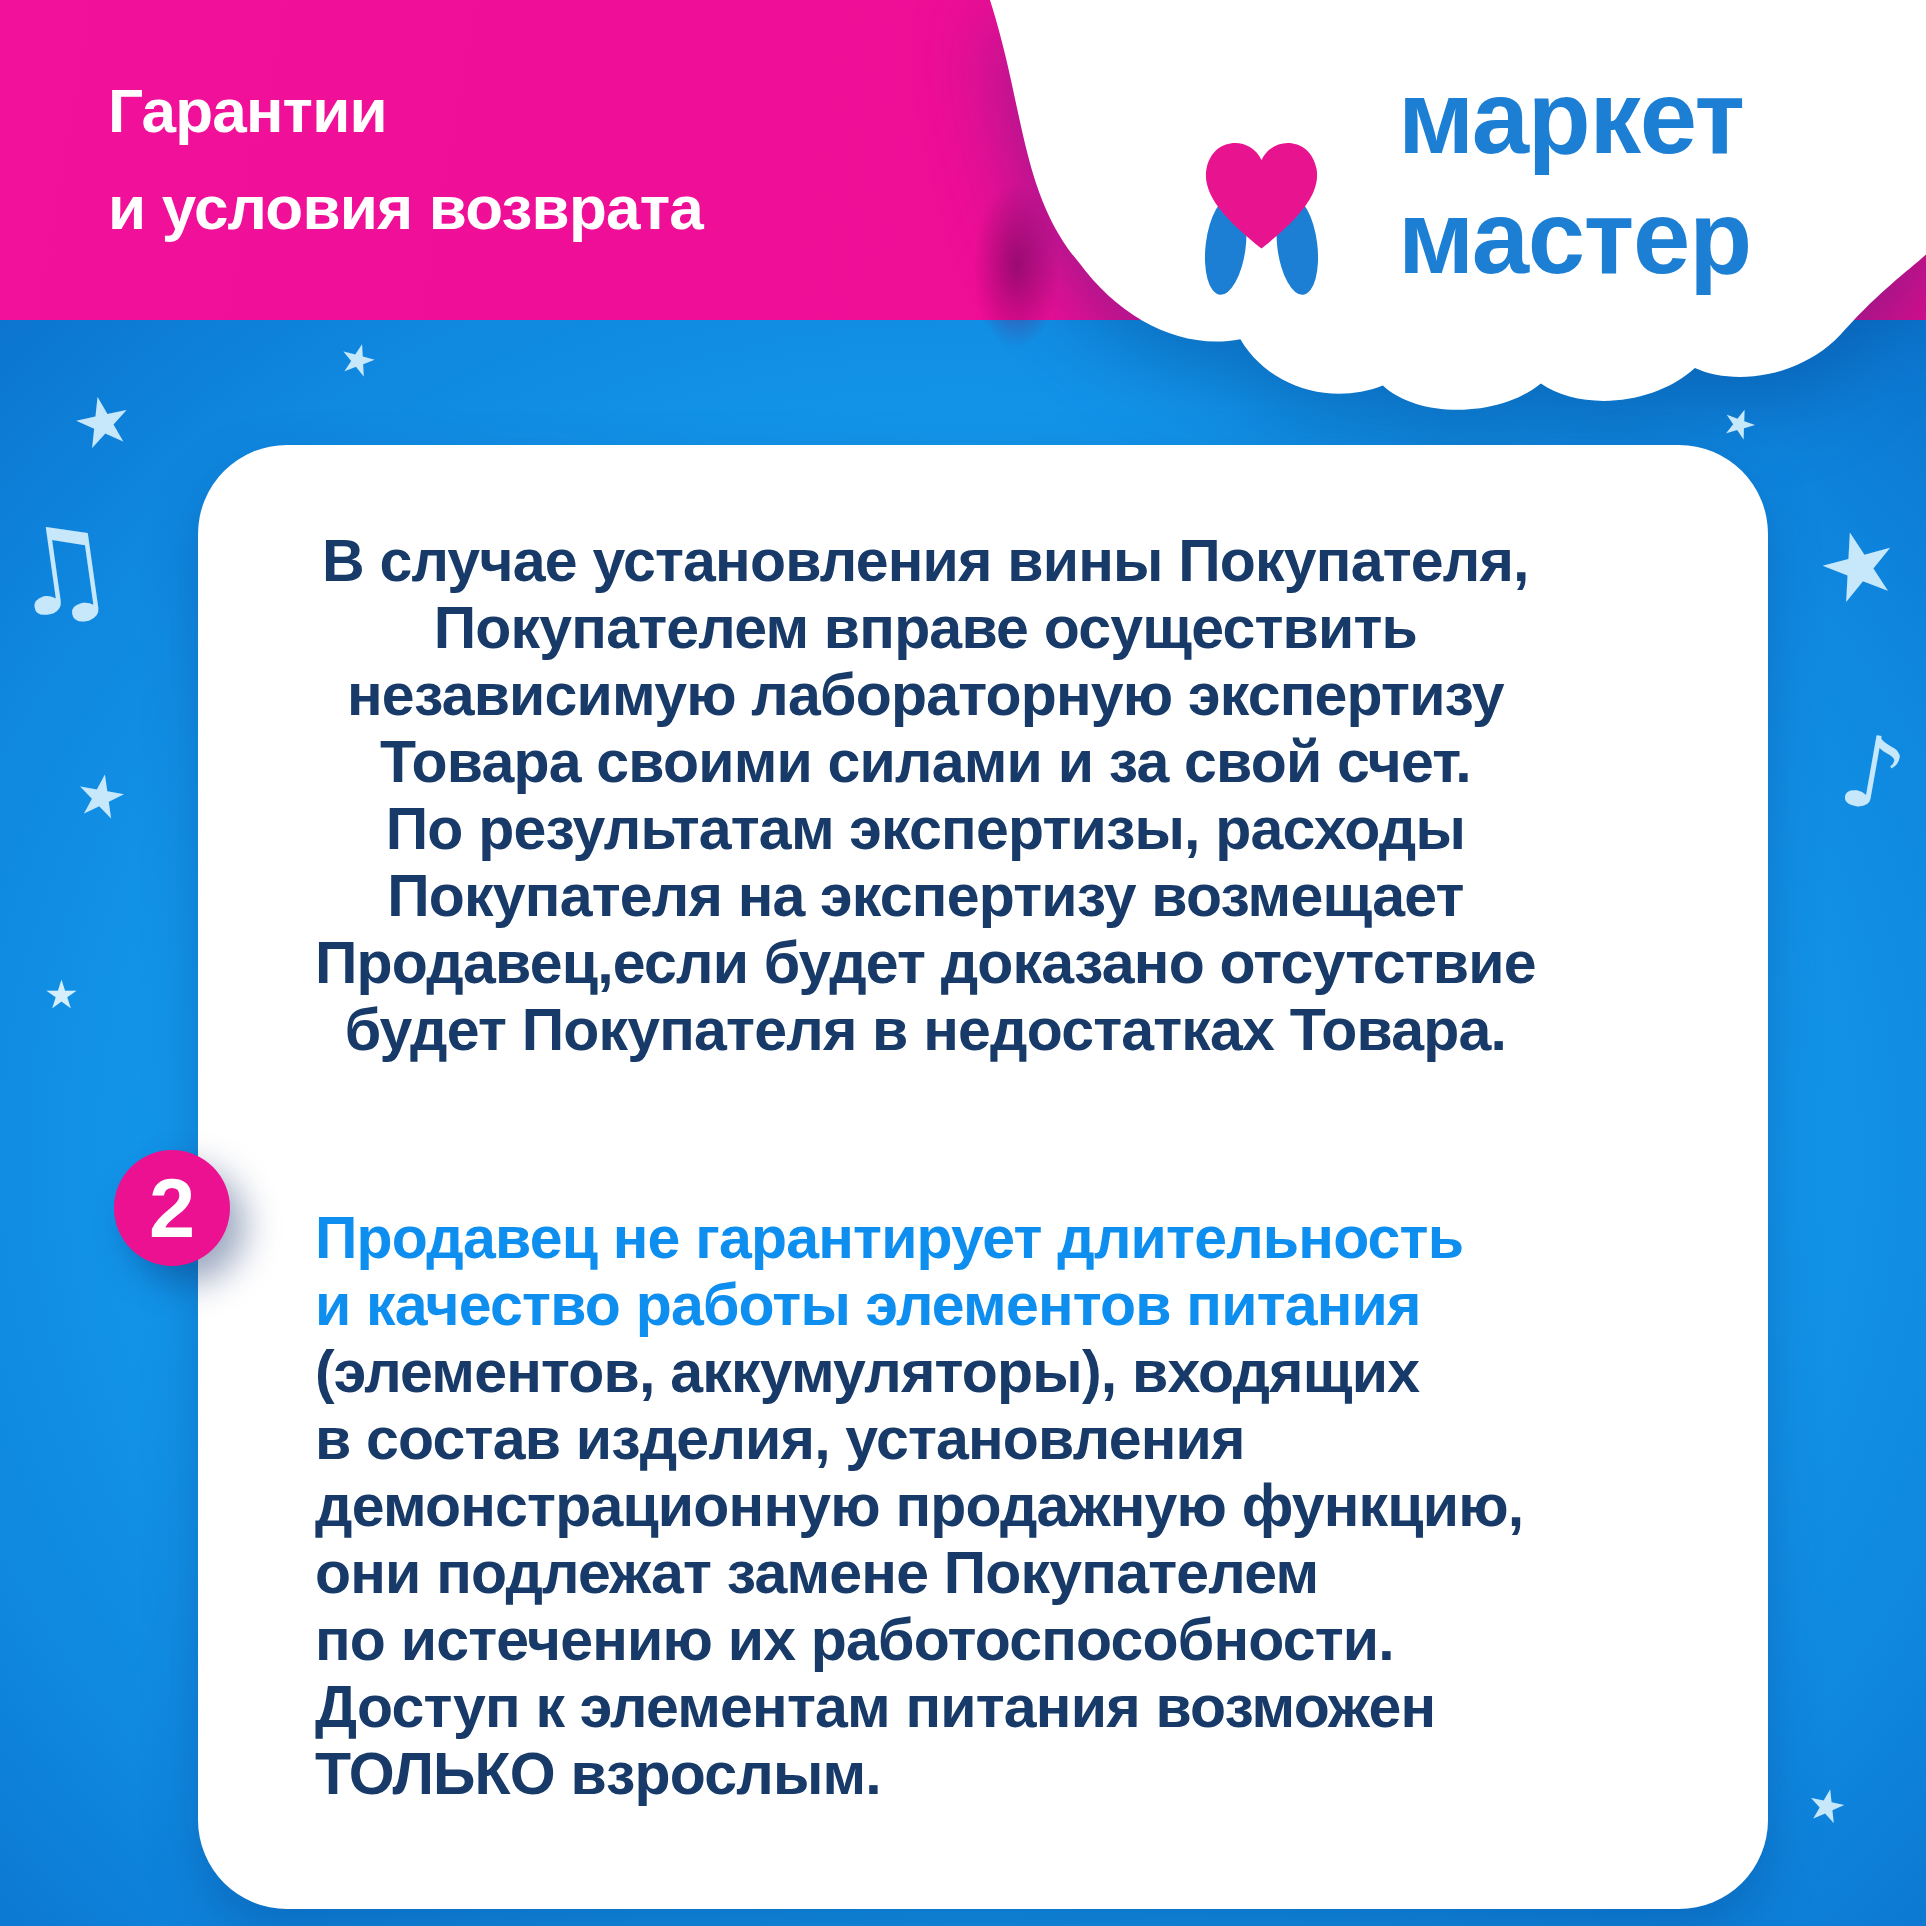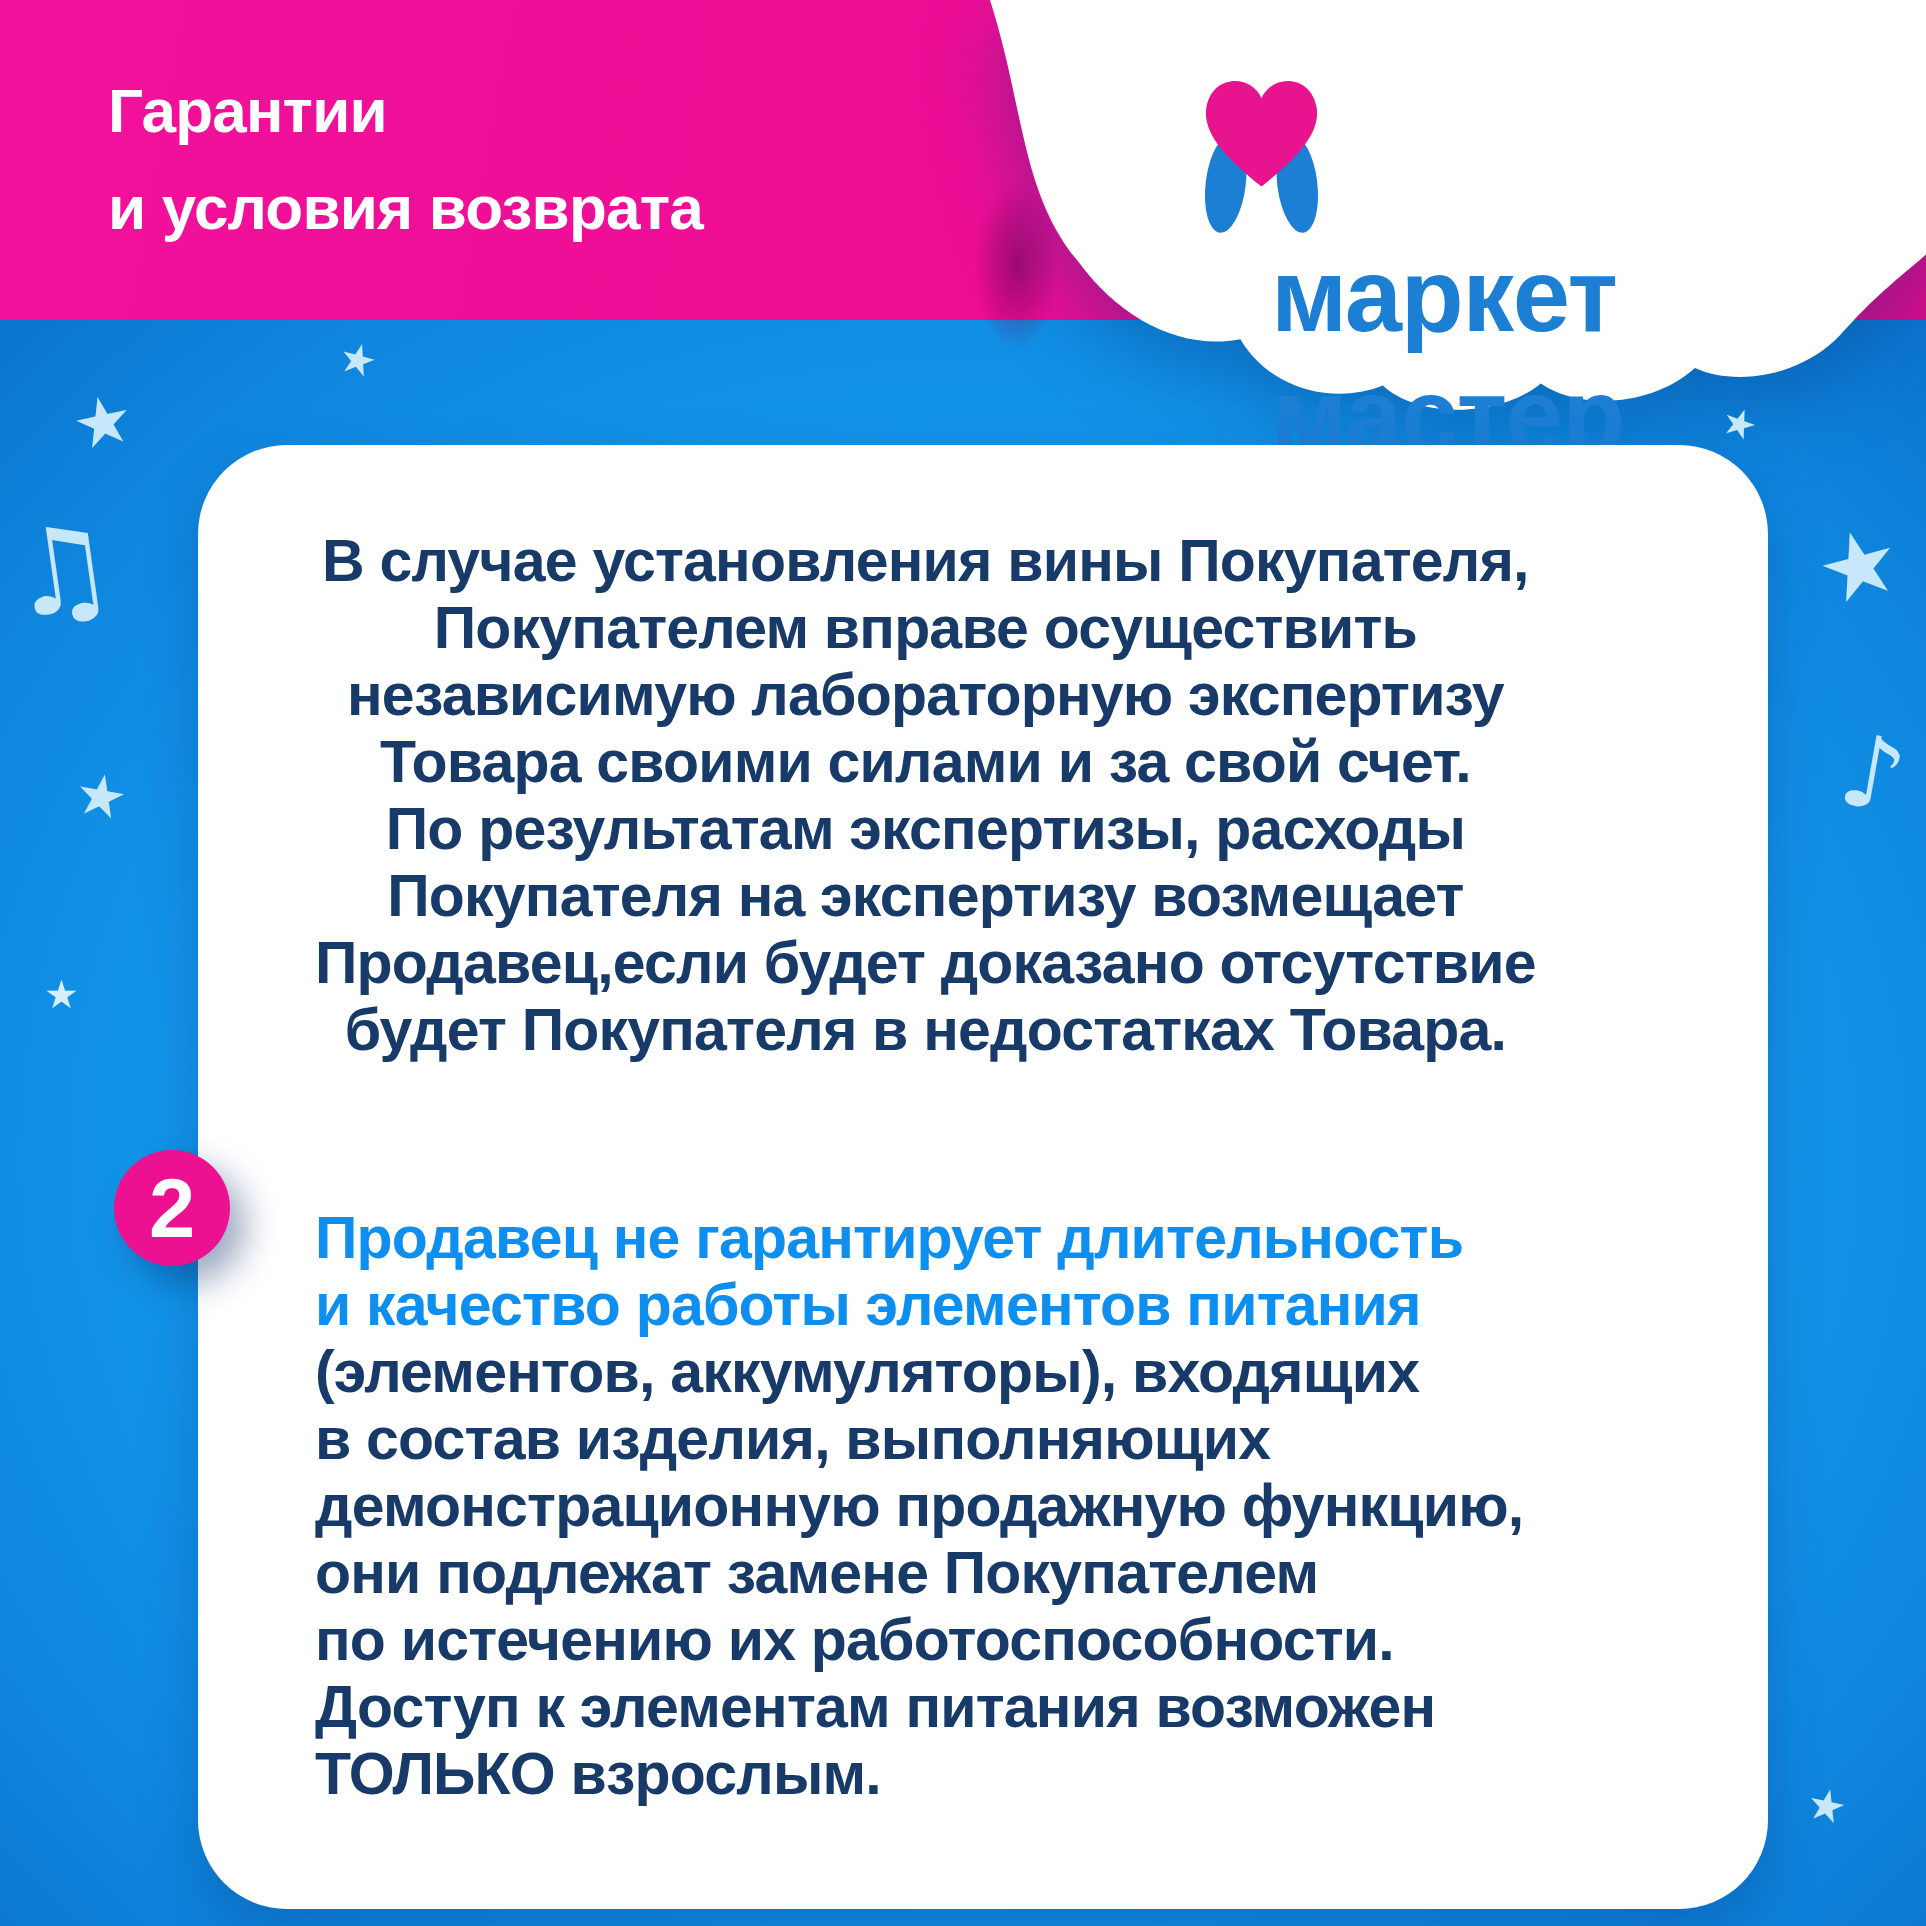--- a/index.html
+++ b/index.html
@@ -16,21 +16,21 @@
                 background: linear-gradient(100deg, #F1119A 0%, #EE0D95 55%, #DD0C8C 100%); }
   .header-title { position:absolute; left:108px; top:62px; color:#ffffff;
                   font-weight:700; font-size:62px; line-height:97px; letter-spacing:-0.8px; }
 
   .cloud-shadow { position:absolute; left:955px; top:146px; width:123px; height:239px;
                   background: radial-gradient(ellipse 50% 50% at 50% 50%, rgba(122,6,95,0.65) 0%, rgba(122,6,95,0) 70%); }
 
   .cloud { position:absolute; right:0; top:0; width:963px; height:424px;
            filter: drop-shadow(0 27px 42px rgba(0,50,120,0.35)); }
 
-  .logo { position:absolute; left:1198px; top:58px; display:flex; align-items:flex-start;flex-direction:column; }
+  .logo { position:absolute; left:1198px; top:58px; display:flex; align-items:flex-end; }
   .logo-mark { width:127px; height:166px; margin-top:11.6px; }
   .logo-text { margin-left:73px; font-weight:700; font-size:103px; line-height:120px;
                color:#1C7FD4; letter-spacing:-1.2px; }
 
   
   .card { position:absolute; left:198px; top:445px; width:1570px; height:1464px;
           background:#ffffff; border-radius:89px;
           box-shadow: 0 23px 54px rgba(0,40,110,0.28); }
   .p { position:absolute; left:117px; font-weight:700; letter-spacing:-0.8px;
        color:#173A68; font-size:59px; line-height:67px; }
@@ -99,21 +99,21 @@
       <div class="line">Товара своими силами и за свой счет.</div>
       <div class="line">По результатам экспертизы, расходы</div>
       <div class="line">Покупателя на экспертизу возмещает</div>
       <div class="line">Продавец,если будет доказано отсутствие</div>
       <div class="line">будет Покупателя в недостатках Товара.</div>
     </div>
     <div class="p p2">
       <div class="line hl">Продавец не гарантирует длительность</div>
       <div class="line hl">и качество работы элементов питания</div>
       <div class="line">(элементов, аккумуляторы), входящих</div>
-      <div class="line">в состав изделия, выполняющих</div>
+      <div class="line">в состав изделия, установления</div>
       <div class="line">демонстрационную продажную функцию,</div>
       <div class="line">они подлежат замене Покупателем</div>
       <div class="line">по истечению их работоспособности.</div>
       <div class="line">Доступ к элементам питания возможен</div>
       <div class="line">ТОЛЬКО взрослым.</div>
     </div>
   </div>
 
   <div class="badge">
     <span>2</span>

